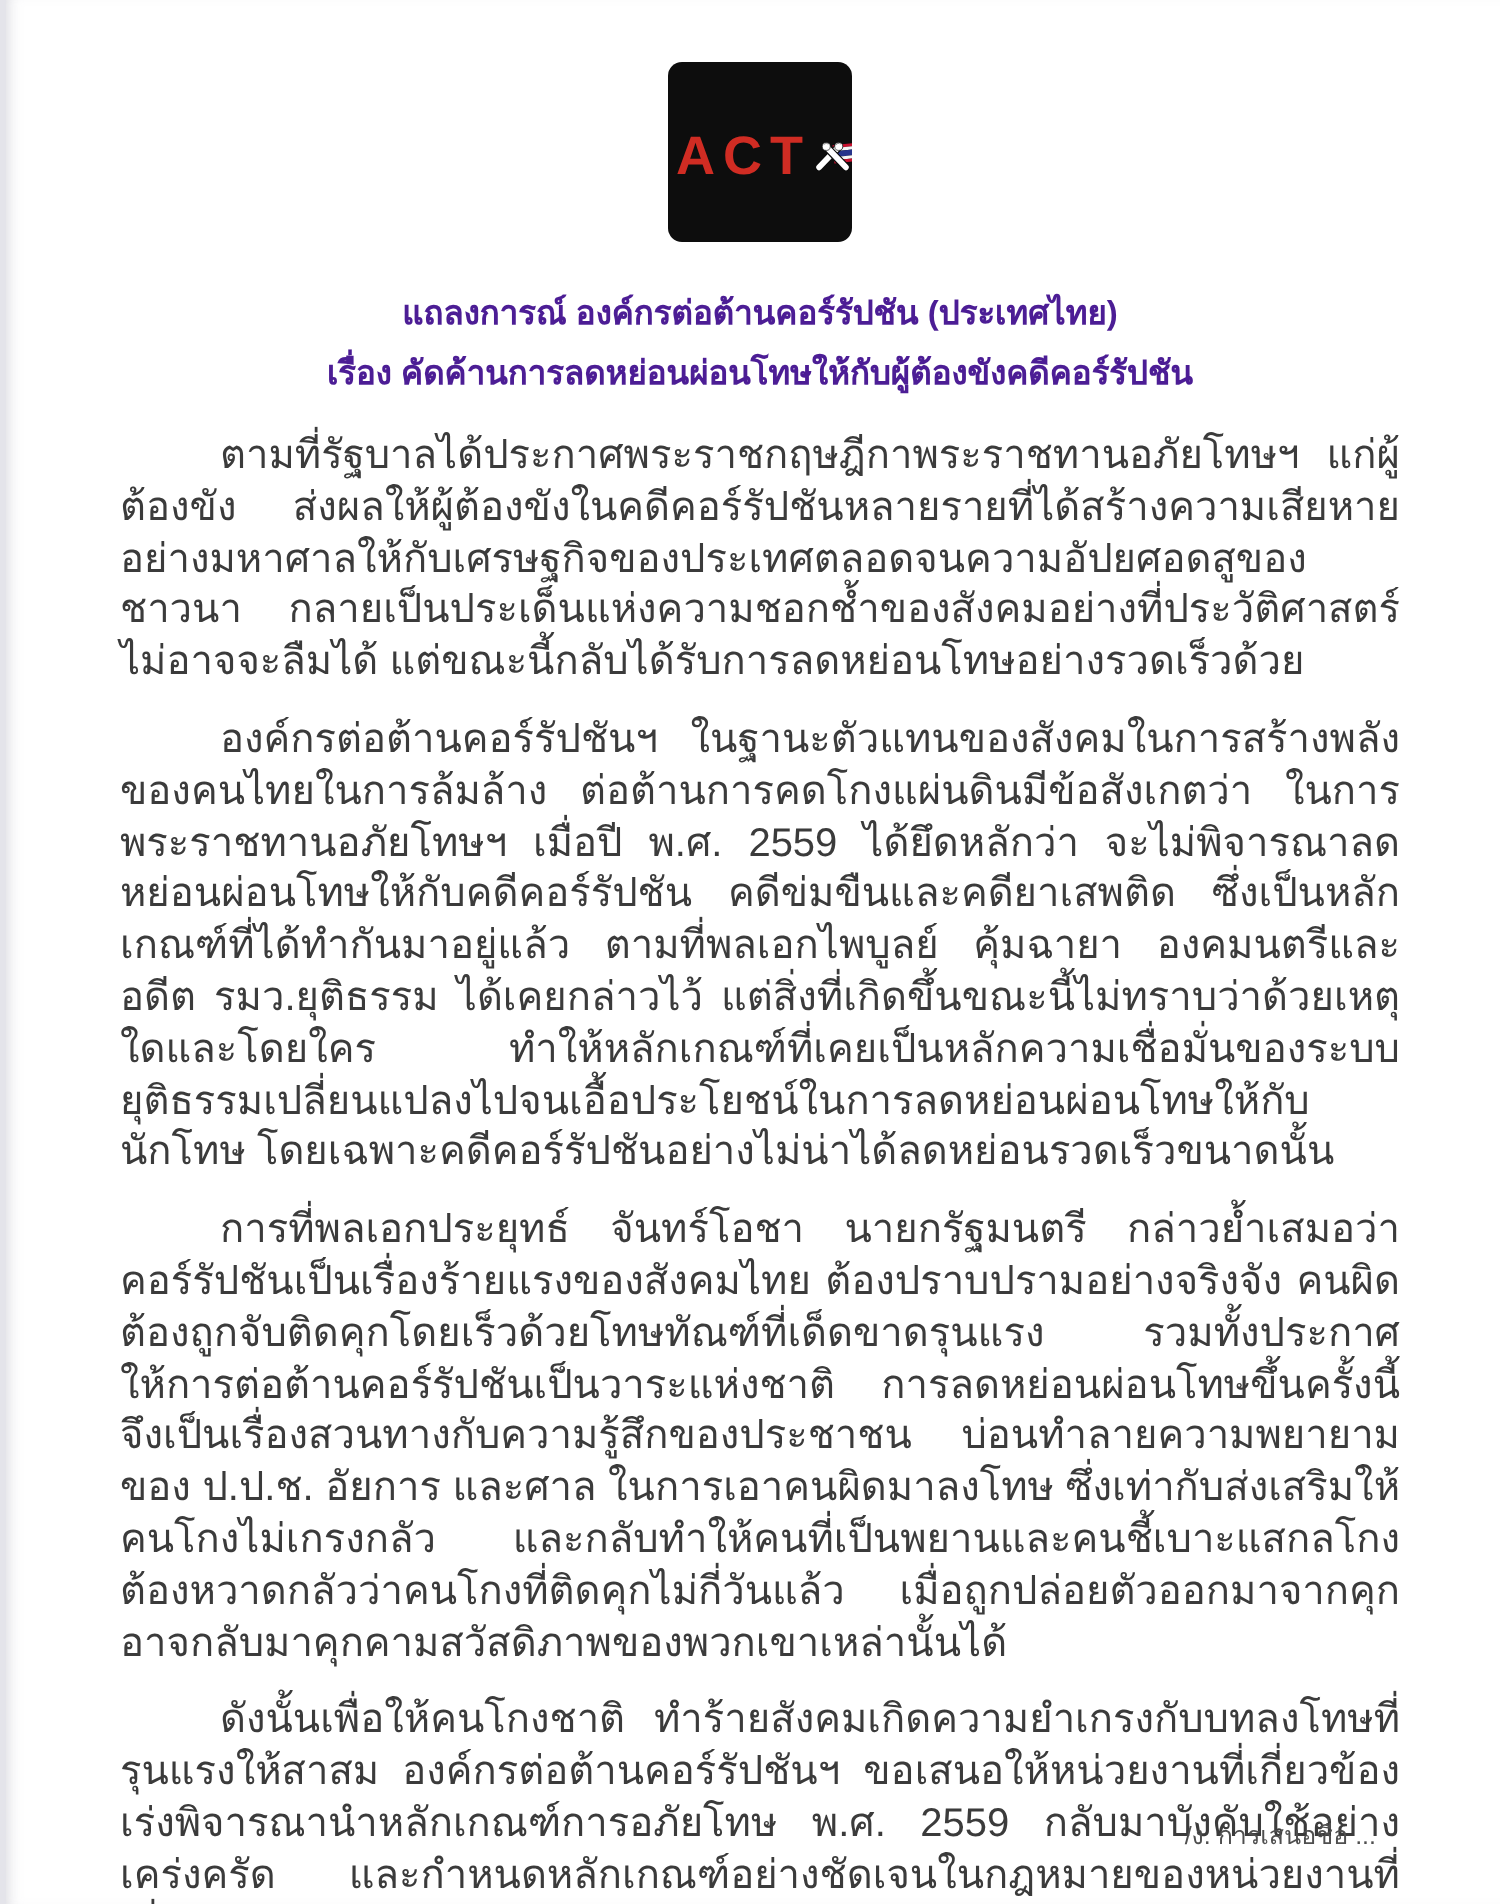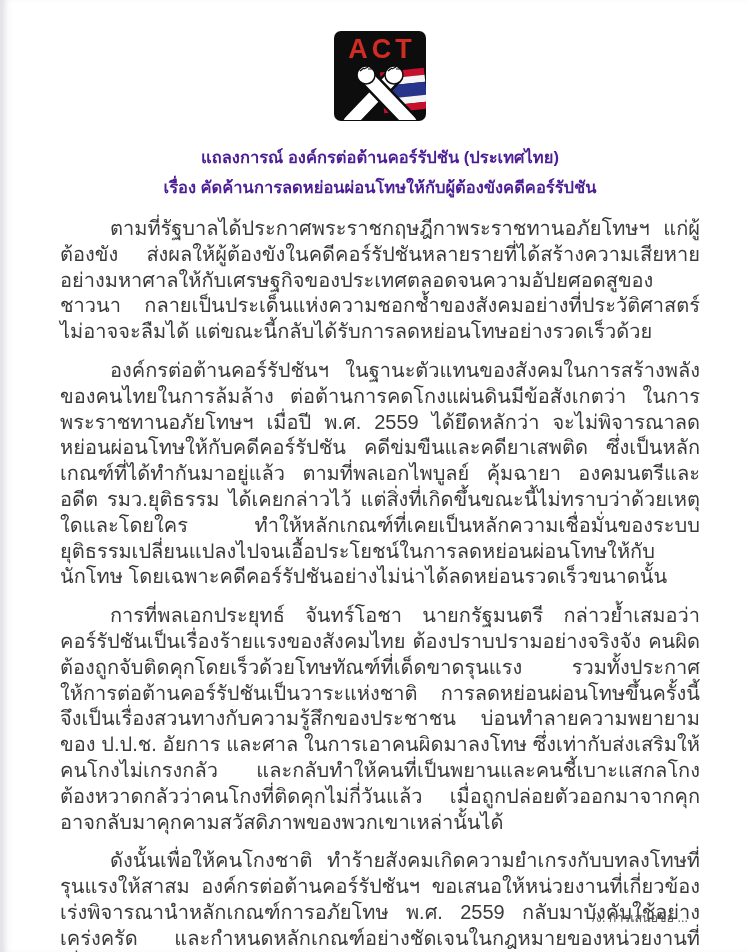--- a/index.html
+++ b/index.html
@@ -28,21 +28,20 @@
     gap: 10px;
     height: 96px;
     margin-bottom: 18px;
   }
   .logo-mark {
     width: 92px;
     height: 90px;
     background: #0d0d0d;
     border-radius: 7px;
     display: flex;
-    flex-direction: column;
     align-items: center;
     overflow: hidden;
     flex: 0 0 auto;
   }
   .act-acronym {
     color: #d02c23;
     font-weight: bold;
     font-size: 27px;
     letter-spacing: 4px;
     line-height: 1;

